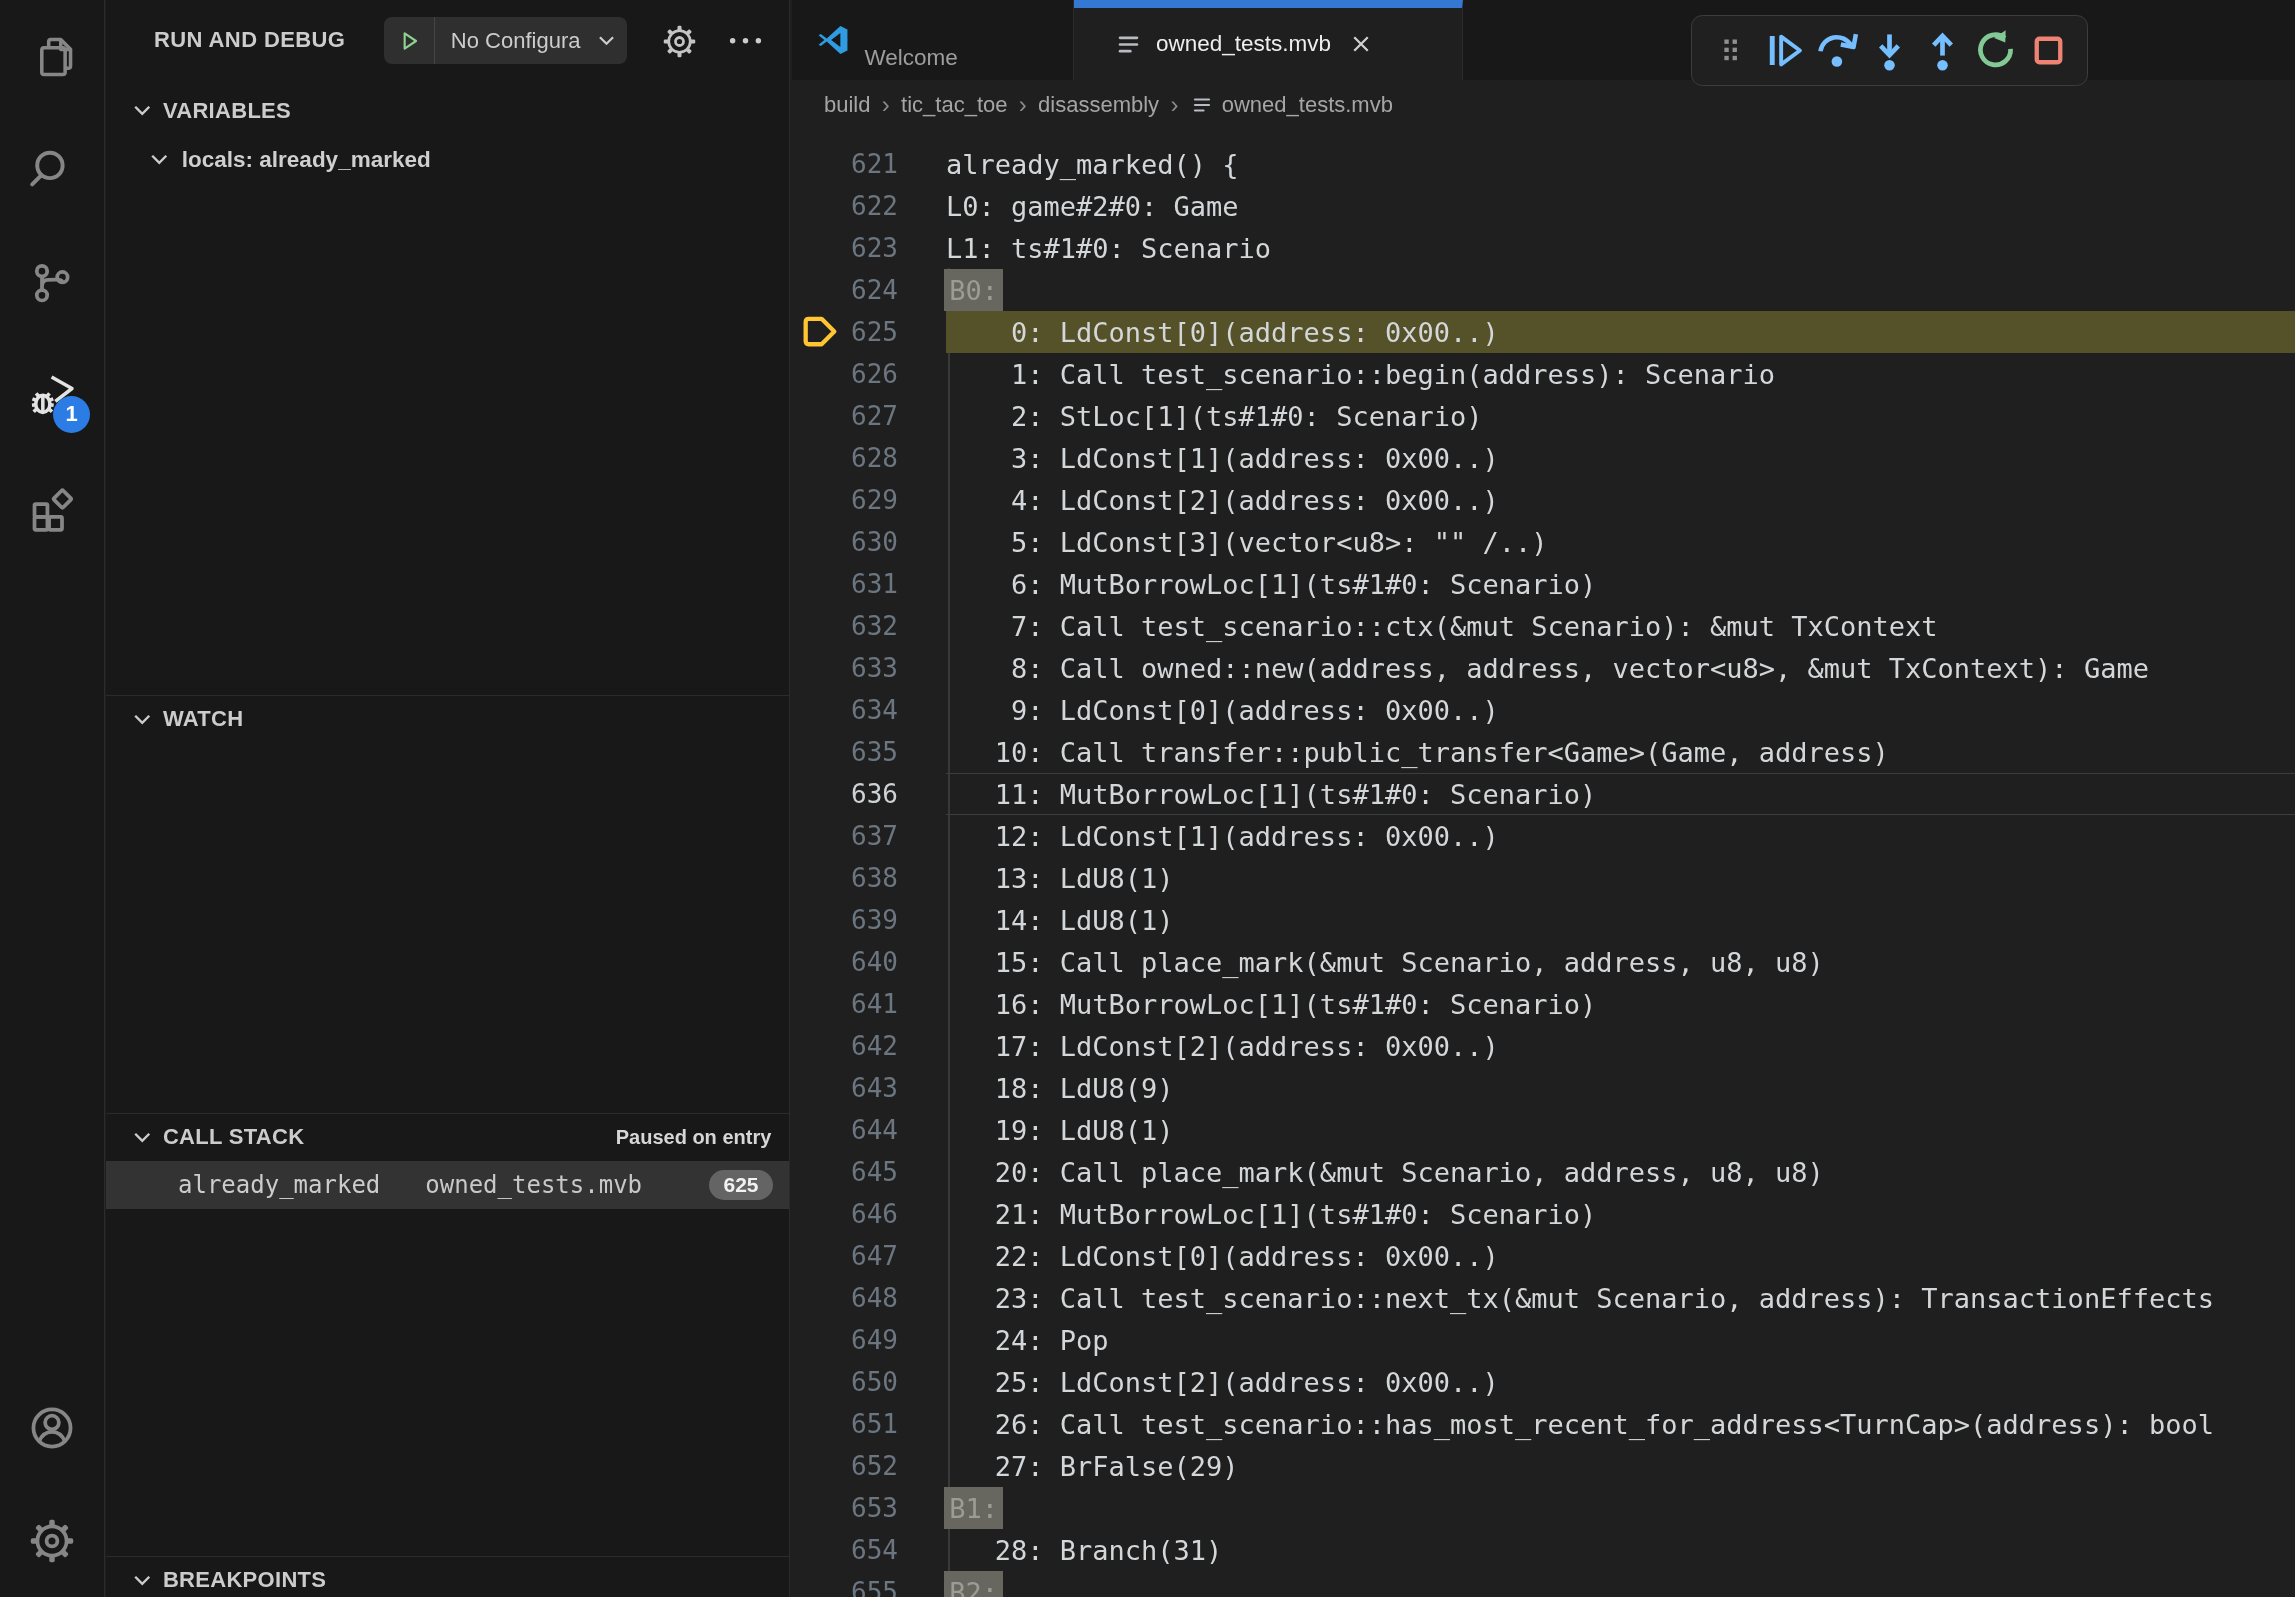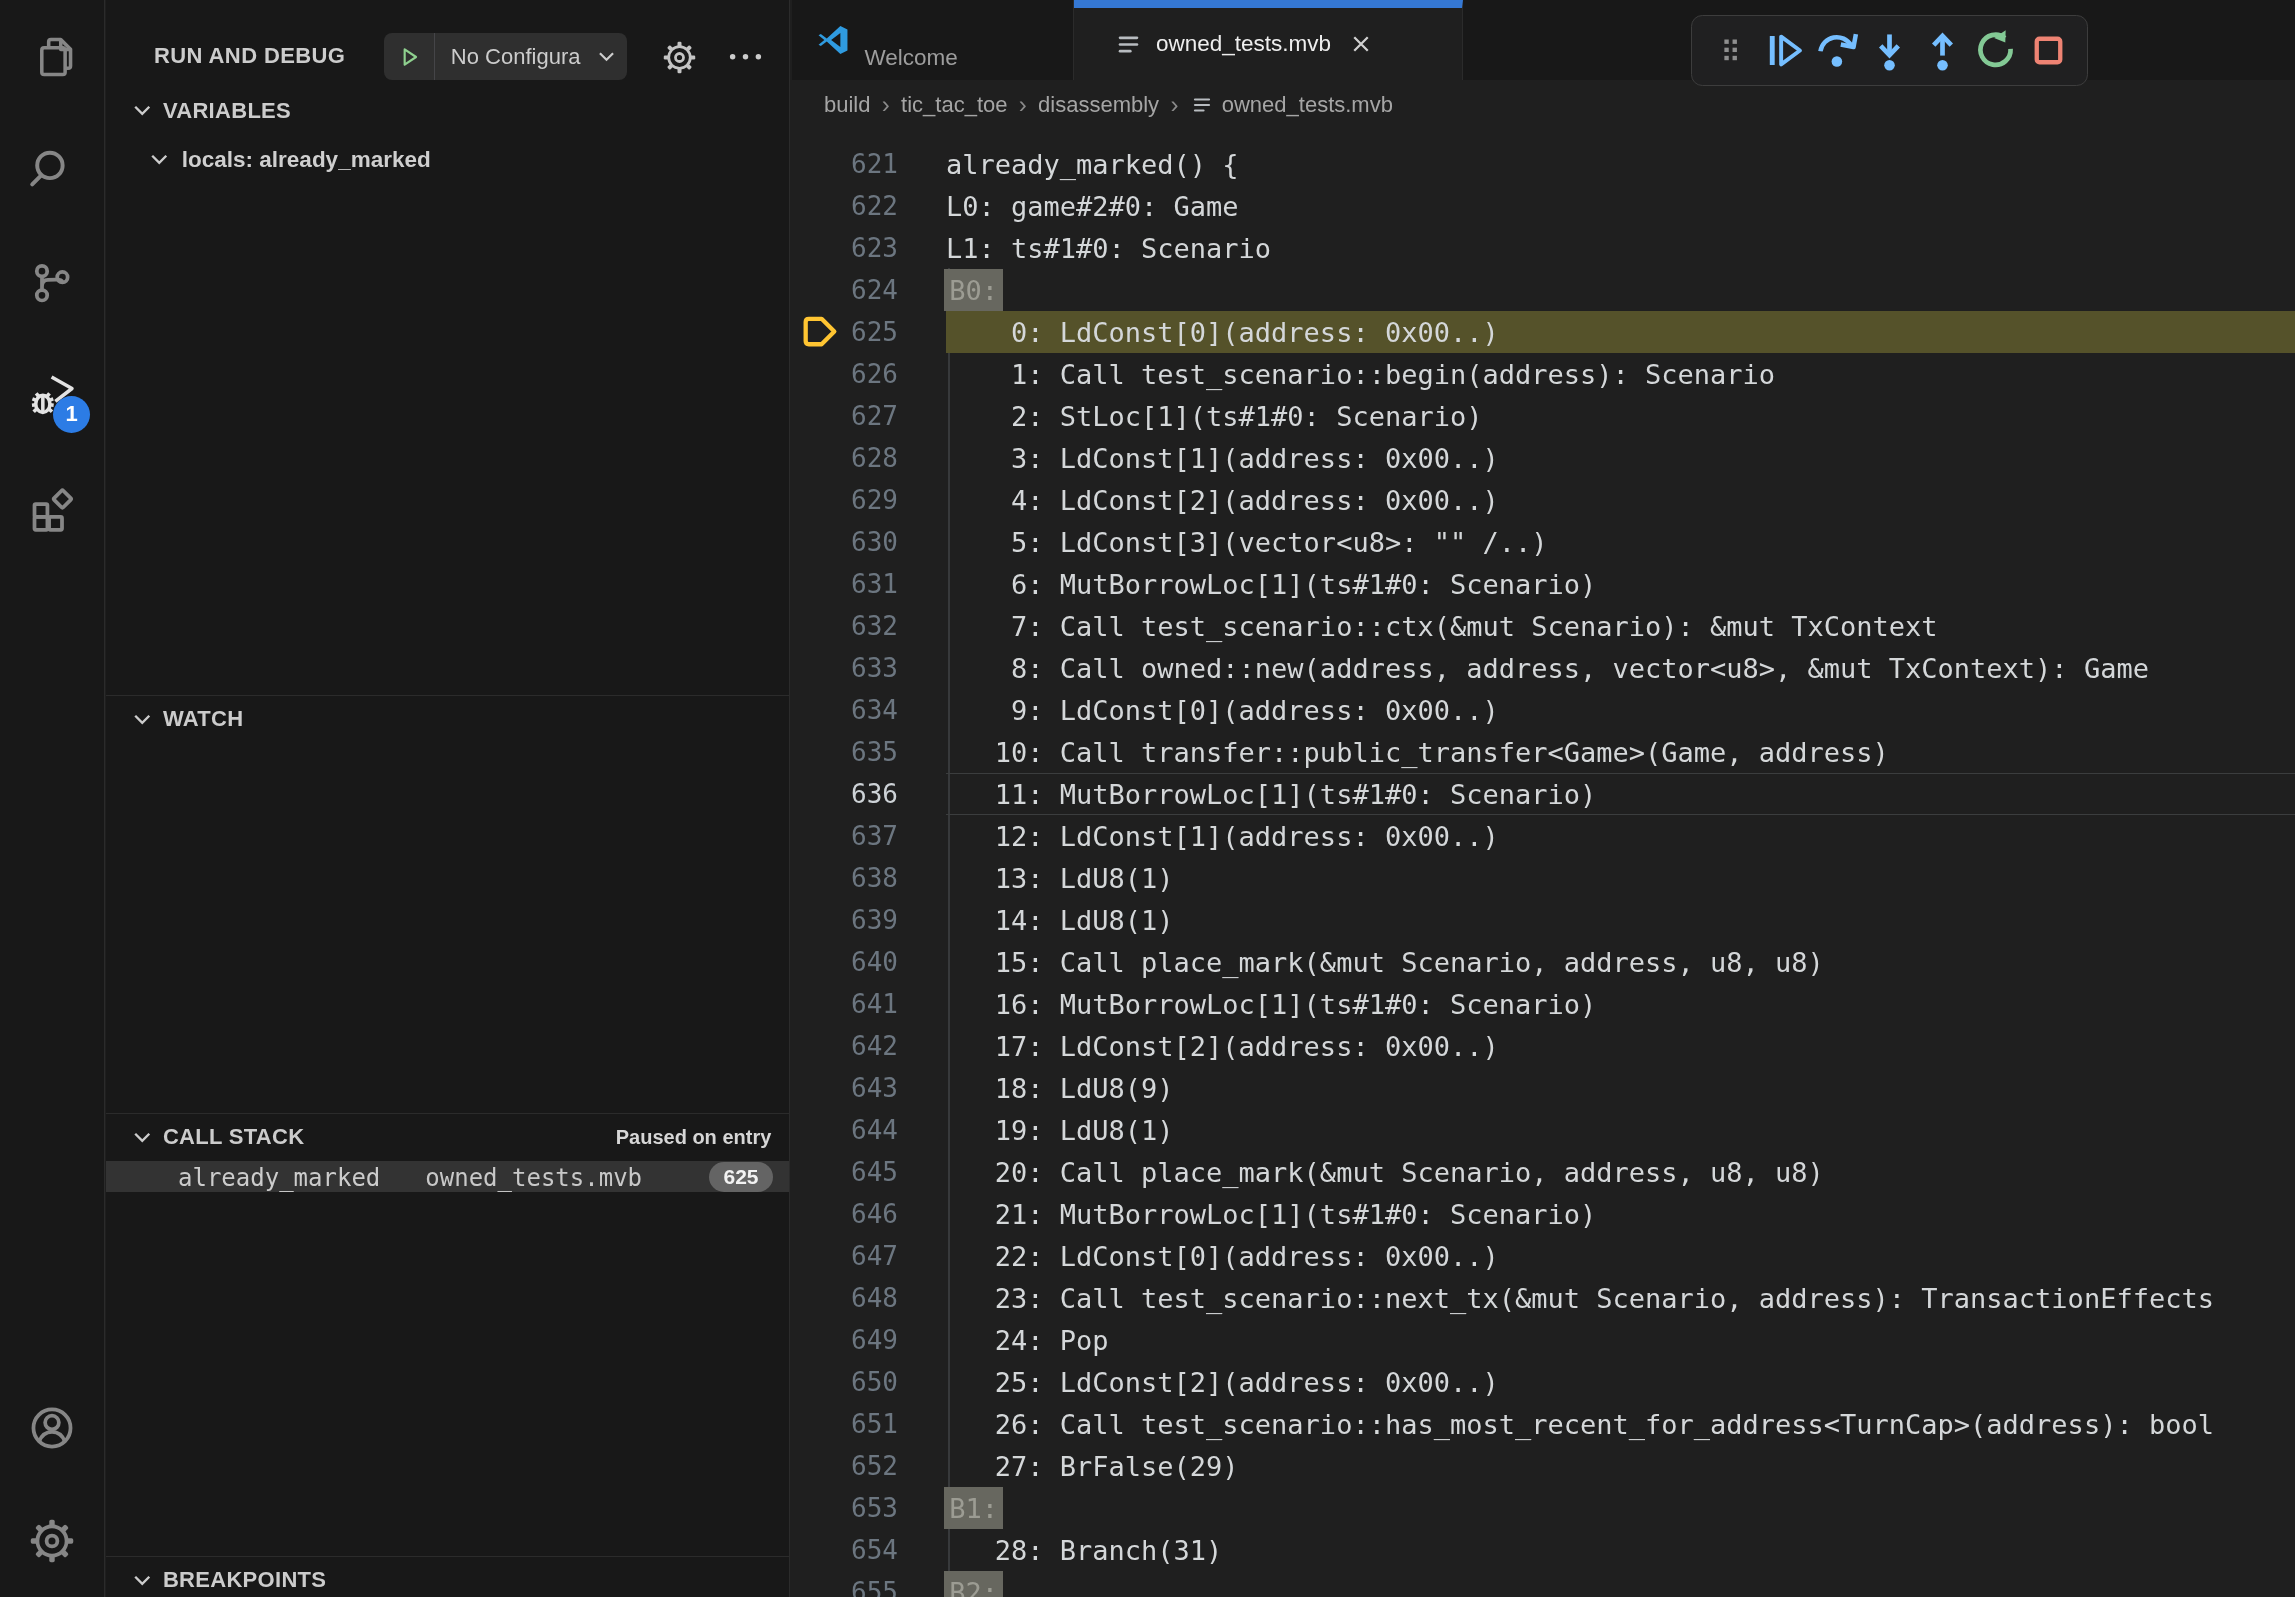--- a/index.html
+++ b/index.html
@@ -13,42 +13,42 @@
   .ab-top { position:absolute; top:0; left:0; width:100%; }
   .ab-bottom { position:absolute; bottom:0; left:0; width:100%; }
   .ab-item { width:103px; height:113px; display:flex; align-items:center; justify-content:center; position:relative; cursor:pointer; }
   .ab-item svg { width:50px; height:50px; }
   .ab-badge { position:absolute; right:13px; bottom:19.3px; width:37px; height:37px; border-radius:50%;
     background:#2c7ce5; color:#fff; font-size:22px; font-weight:bold; display:flex; align-items:center; justify-content:center; }
 
   
   .sidebar { position:absolute; left:106px; top:0; width:684px; height:100%;
     background:#181818; border-right:1.6px solid #2b2b2b; }
-  .sb-header { position:absolute; top:16px; left:0; width:100%; height:80px; display:flex; align-items:center; }
+  .sb-header { position:absolute; top:0; left:0; width:100%; height:80px; display:flex; align-items:center; }
   .sb-title { margin-left:48px; font-size:22px; font-weight:700; color:#cccccc; letter-spacing:0.4px; }
   .config-btn { position:absolute; left:278px; top:17px; width:243px; height:47px; background:#2f2f2f;
     border-radius:8px; display:flex; align-items:center; overflow:hidden; cursor:pointer; }
   .config-play { width:51px; height:100%; display:flex; align-items:center; justify-content:center; border-right:1.6px solid #454548; }
   .config-label { flex:1; text-align:center; color:#cccccc; font-size:22px; white-space:nowrap; overflow:hidden; }
   .config-chevron { margin-right:9.7px; }
   .sb-gear { position:absolute; left:555px; top:22.5px; width:37px; height:37px; cursor:pointer; }
   .sb-ellipsis { position:absolute; left:621px; top:22.5px; width:42px; height:37px; cursor:pointer; display:flex; align-items:center; }
 
   .section-header { position:absolute; left:0; width:100%; height:47px; display:flex; align-items:center; cursor:pointer;padding-left:7px; }
   .section-header .chev { margin-left:17.7px; }
   .section-label { margin-left:9.7px; font-size:22px; font-weight:700; color:#cccccc; letter-spacing:0.3px; }
   .hdr-variables { top:87px; }
   .row-locals { position:absolute; top:137px; left:0; width:100%; height:45px; display:flex; align-items:center; cursor:pointer; }
   .row-locals .chev { margin-left:42px; }
   .locals-label { margin-left:11.3px; font-size:22.5px; font-weight:700; color:#cfcfcf; }
   .hdr-watch { top:695px; border-top:1.6px solid #2b2b2b; }
   .hdr-callstack { top:1113px; border-top:1.6px solid #2b2b2b; }
   .cs-status { position:absolute; right:17.7px; font-size:20px; font-weight:700; color:#d6d6d6; }
-  .cs-frame { position:absolute; top:1161px; left:0; width:100%; height:31px; background:#333333;
-    display:flex; align-items:flex-end; cursor:pointer; }
+  .cs-frame { position:absolute; top:1161px; left:0; width:100%; height:48px; background:#333333;
+    display:flex; align-items:center; cursor:pointer; }
   .cs-fn { margin-left:72px; font-family:"DejaVu Sans Mono", monospace; font-size:24px; color:#cccccc; }
   .cs-file { margin-left:45px; font-family:"DejaVu Sans Mono", monospace; font-size:24px; color:#c8c8c8; }
   .cs-badge { margin-left:auto; margin-right:16px; background:#646464; color:#f2f2f2;
     border-radius:19.3px; padding:3.2px 14.5px; font-size:21px; font-weight:700; }
   .hdr-breakpoints { top:1556px; border-top:1.6px solid #2b2b2b; }
 
   
   .editor { position:absolute; left:792px; top:0; width:1503px; height:100%; background:#1f1f1f; }
   .tab-bar { position:relative; height:80px; background:#181818; display:flex; }
   .tab { height:80px; display:flex; align-items:center; cursor:pointer; }

